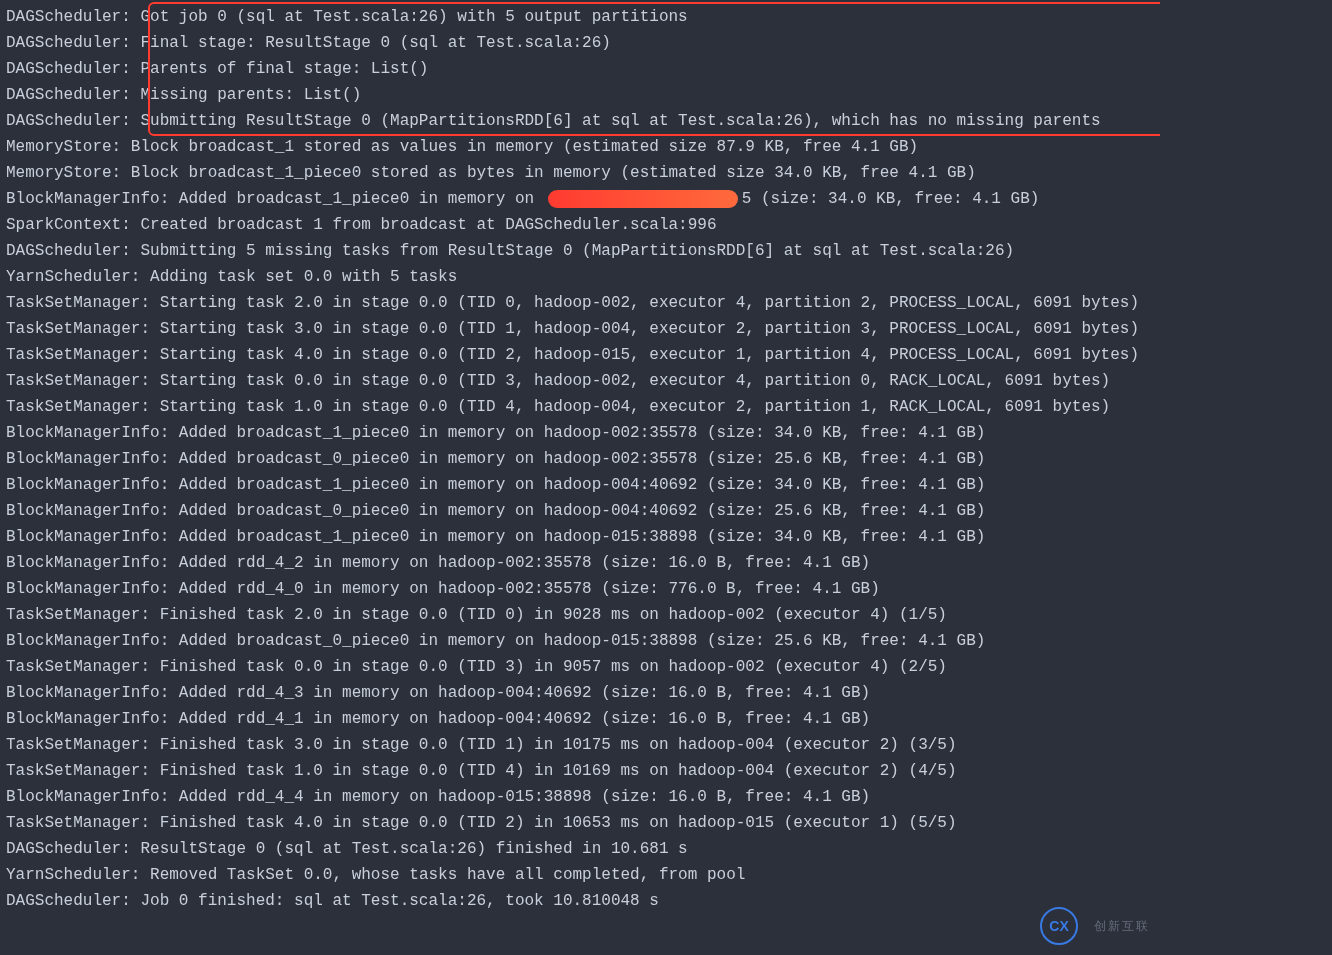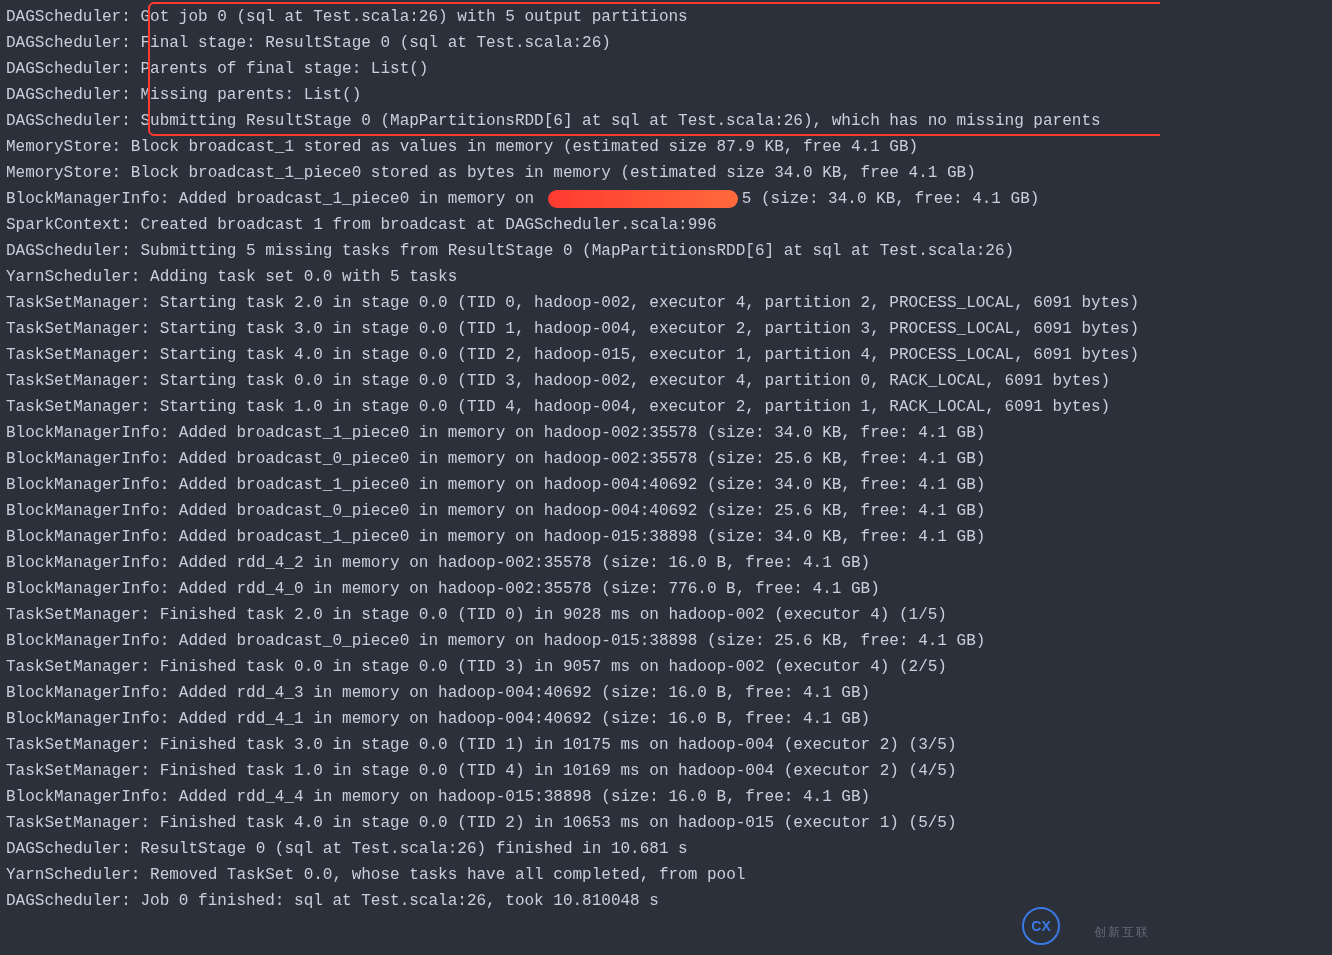--- a/index.html
+++ b/index.html
@@ -1,19 +1,19 @@
 <!DOCTYPE html>
 <html><head>
 <meta charset="utf-8">
 <style>
   html,body{margin:0;padding:0;background:#2b303b;color:#c9cfda;font-family:Menlo,Consolas,"Courier New",monospace;font-size:16px;line-height:26px;}
   .terminal{width:1160px;min-height:955px;box-sizing:border-box;padding:4px 6px;position:relative;white-space:pre;overflow:hidden;}
   .line{display:block;}
   .highlight-box{position:absolute;left:148px;top:2px;width:1168px;height:130px;border:2px solid #ff3b30;border-radius:6px;pointer-events:none;}
   .redact{display:inline-block;width:190px;height:18px;background:linear-gradient(90deg,#ff3b30 0%,#ff6a3c 100%);border-radius:10px;vertical-align:middle;margin:0 4px;}
-  .watermark{position:absolute;right:10px;bottom:10px;opacity:0.9;font-size:12px;color:#8c94a6;display:flex;align-items:flex-end;gap:18px;pointer-events:none;}
+  .watermark{position:absolute;right:10px;bottom:10px;opacity:0.9;font-size:12px;color:#8c94a6;display:flex;align-items:center;gap:0;pointer-events:none;}
   .watermark .logo{width:34px;height:34px;border:2px solid #3b82f6;border-radius:50%;display:flex;align-items:center;justify-content:center;color:#3b82f6;font-weight:bold;font-size:14px;font-family:Arial,sans-serif;}
   .watermark .txt{font-family:Arial,sans-serif;letter-spacing:2px;color:#6b7280;margin-left:16px;}
 </style>
 </head>
 <body>
 
 <div class="terminal" id="terminal"><span class="line"><span>DAGScheduler: </span><span>Got job 0 (sql at Test.scala:26) with 5 output partitions</span></span><span class="line"><span>DAGScheduler: </span><span>Final stage: ResultStage 0 (sql at Test.scala:26)</span></span><span class="line"><span>DAGScheduler: </span><span>Parents of final stage: List()</span></span><span class="line"><span>DAGScheduler: </span><span>Missing parents: List()</span></span><span class="line"><span>DAGScheduler: </span><span>Submitting ResultStage 0 (MapPartitionsRDD[6] at sql at Test.scala:26), which has no missing parents</span></span><span class="line"><span>MemoryStore: </span><span>Block broadcast_1 stored as values in memory (estimated size 87.9 KB, free 4.1 GB)</span></span><span class="line"><span>MemoryStore: </span><span>Block broadcast_1_piece0 stored as bytes in memory (estimated size 34.0 KB, free 4.1 GB)</span></span><span class="line"><span>BlockManagerInfo: </span><span>Added broadcast_1_piece0 in memory on </span><span class="redact"></span><span>5 (size: 34.0 KB, free: 4.1 GB)</span></span><span class="line"><span>SparkContext: </span><span>Created broadcast 1 from broadcast at DAGScheduler.scala:996</span></span><span class="line"><span>DAGScheduler: </span><span>Submitting 5 missing tasks from ResultStage 0 (MapPartitionsRDD[6] at sql at Test.scala:26)</span></span><span class="line"><span>YarnScheduler: </span><span>Adding task set 0.0 with 5 tasks</span></span><span class="line"><span>TaskSetManager: </span><span>Starting task 2.0 in stage 0.0 (TID 0, hadoop-002, executor 4, partition 2, PROCESS_LOCAL, 6091 bytes)</span></span><span class="line"><span>TaskSetManager: </span><span>Starting task 3.0 in stage 0.0 (TID 1, hadoop-004, executor 2, partition 3, PROCESS_LOCAL, 6091 bytes)</span></span><span class="line"><span>TaskSetManager: </span><span>Starting task 4.0 in stage 0.0 (TID 2, hadoop-015, executor 1, partition 4, PROCESS_LOCAL, 6091 bytes)</span></span><span class="line"><span>TaskSetManager: </span><span>Starting task 0.0 in stage 0.0 (TID 3, hadoop-002, executor 4, partition 0, RACK_LOCAL, 6091 bytes)</span></span><span class="line"><span>TaskSetManager: </span><span>Starting task 1.0 in stage 0.0 (TID 4, hadoop-004, executor 2, partition 1, RACK_LOCAL, 6091 bytes)</span></span><span class="line"><span>BlockManagerInfo: </span><span>Added broadcast_1_piece0 in memory on hadoop-002:35578 (size: 34.0 KB, free: 4.1 GB)</span></span><span class="line"><span>BlockManagerInfo: </span><span>Added broadcast_0_piece0 in memory on hadoop-002:35578 (size: 25.6 KB, free: 4.1 GB)</span></span><span class="line"><span>BlockManagerInfo: </span><span>Added broadcast_1_piece0 in memory on hadoop-004:40692 (size: 34.0 KB, free: 4.1 GB)</span></span><span class="line"><span>BlockManagerInfo: </span><span>Added broadcast_0_piece0 in memory on hadoop-004:40692 (size: 25.6 KB, free: 4.1 GB)</span></span><span class="line"><span>BlockManagerInfo: </span><span>Added broadcast_1_piece0 in memory on hadoop-015:38898 (size: 34.0 KB, free: 4.1 GB)</span></span><span class="line"><span>BlockManagerInfo: </span><span>Added rdd_4_2 in memory on hadoop-002:35578 (size: 16.0 B, free: 4.1 GB)</span></span><span class="line"><span>BlockManagerInfo: </span><span>Added rdd_4_0 in memory on hadoop-002:35578 (size: 776.0 B, free: 4.1 GB)</span></span><span class="line"><span>TaskSetManager: </span><span>Finished task 2.0 in stage 0.0 (TID 0) in 9028 ms on hadoop-002 (executor 4) (1/5)</span></span><span class="line"><span>BlockManagerInfo: </span><span>Added broadcast_0_piece0 in memory on hadoop-015:38898 (size: 25.6 KB, free: 4.1 GB)</span></span><span class="line"><span>TaskSetManager: </span><span>Finished task 0.0 in stage 0.0 (TID 3) in 9057 ms on hadoop-002 (executor 4) (2/5)</span></span><span class="line"><span>BlockManagerInfo: </span><span>Added rdd_4_3 in memory on hadoop-004:40692 (size: 16.0 B, free: 4.1 GB)</span></span><span class="line"><span>BlockManagerInfo: </span><span>Added rdd_4_1 in memory on hadoop-004:40692 (size: 16.0 B, free: 4.1 GB)</span></span><span class="line"><span>TaskSetManager: </span><span>Finished task 3.0 in stage 0.0 (TID 1) in 10175 ms on hadoop-004 (executor 2) (3/5)</span></span><span class="line"><span>TaskSetManager: </span><span>Finished task 1.0 in stage 0.0 (TID 4) in 10169 ms on hadoop-004 (executor 2) (4/5)</span></span><span class="line"><span>BlockManagerInfo: </span><span>Added rdd_4_4 in memory on hadoop-015:38898 (size: 16.0 B, free: 4.1 GB)</span></span><span class="line"><span>TaskSetManager: </span><span>Finished task 4.0 in stage 0.0 (TID 2) in 10653 ms on hadoop-015 (executor 1) (5/5)</span></span><span class="line"><span>DAGScheduler: </span><span>ResultStage 0 (sql at Test.scala:26) finished in 10.681 s</span></span><span class="line"><span>YarnScheduler: </span><span>Removed TaskSet 0.0, whose tasks have all completed, from pool</span></span><span class="line"><span>DAGScheduler: </span><span>Job 0 finished: sql at Test.scala:26, took 10.810048 s</span></span><div class="highlight-box"></div><div class="watermark"><div class="logo">CX</div><div class="txt">创新互联</div></div></div>
 
 </body></html>

